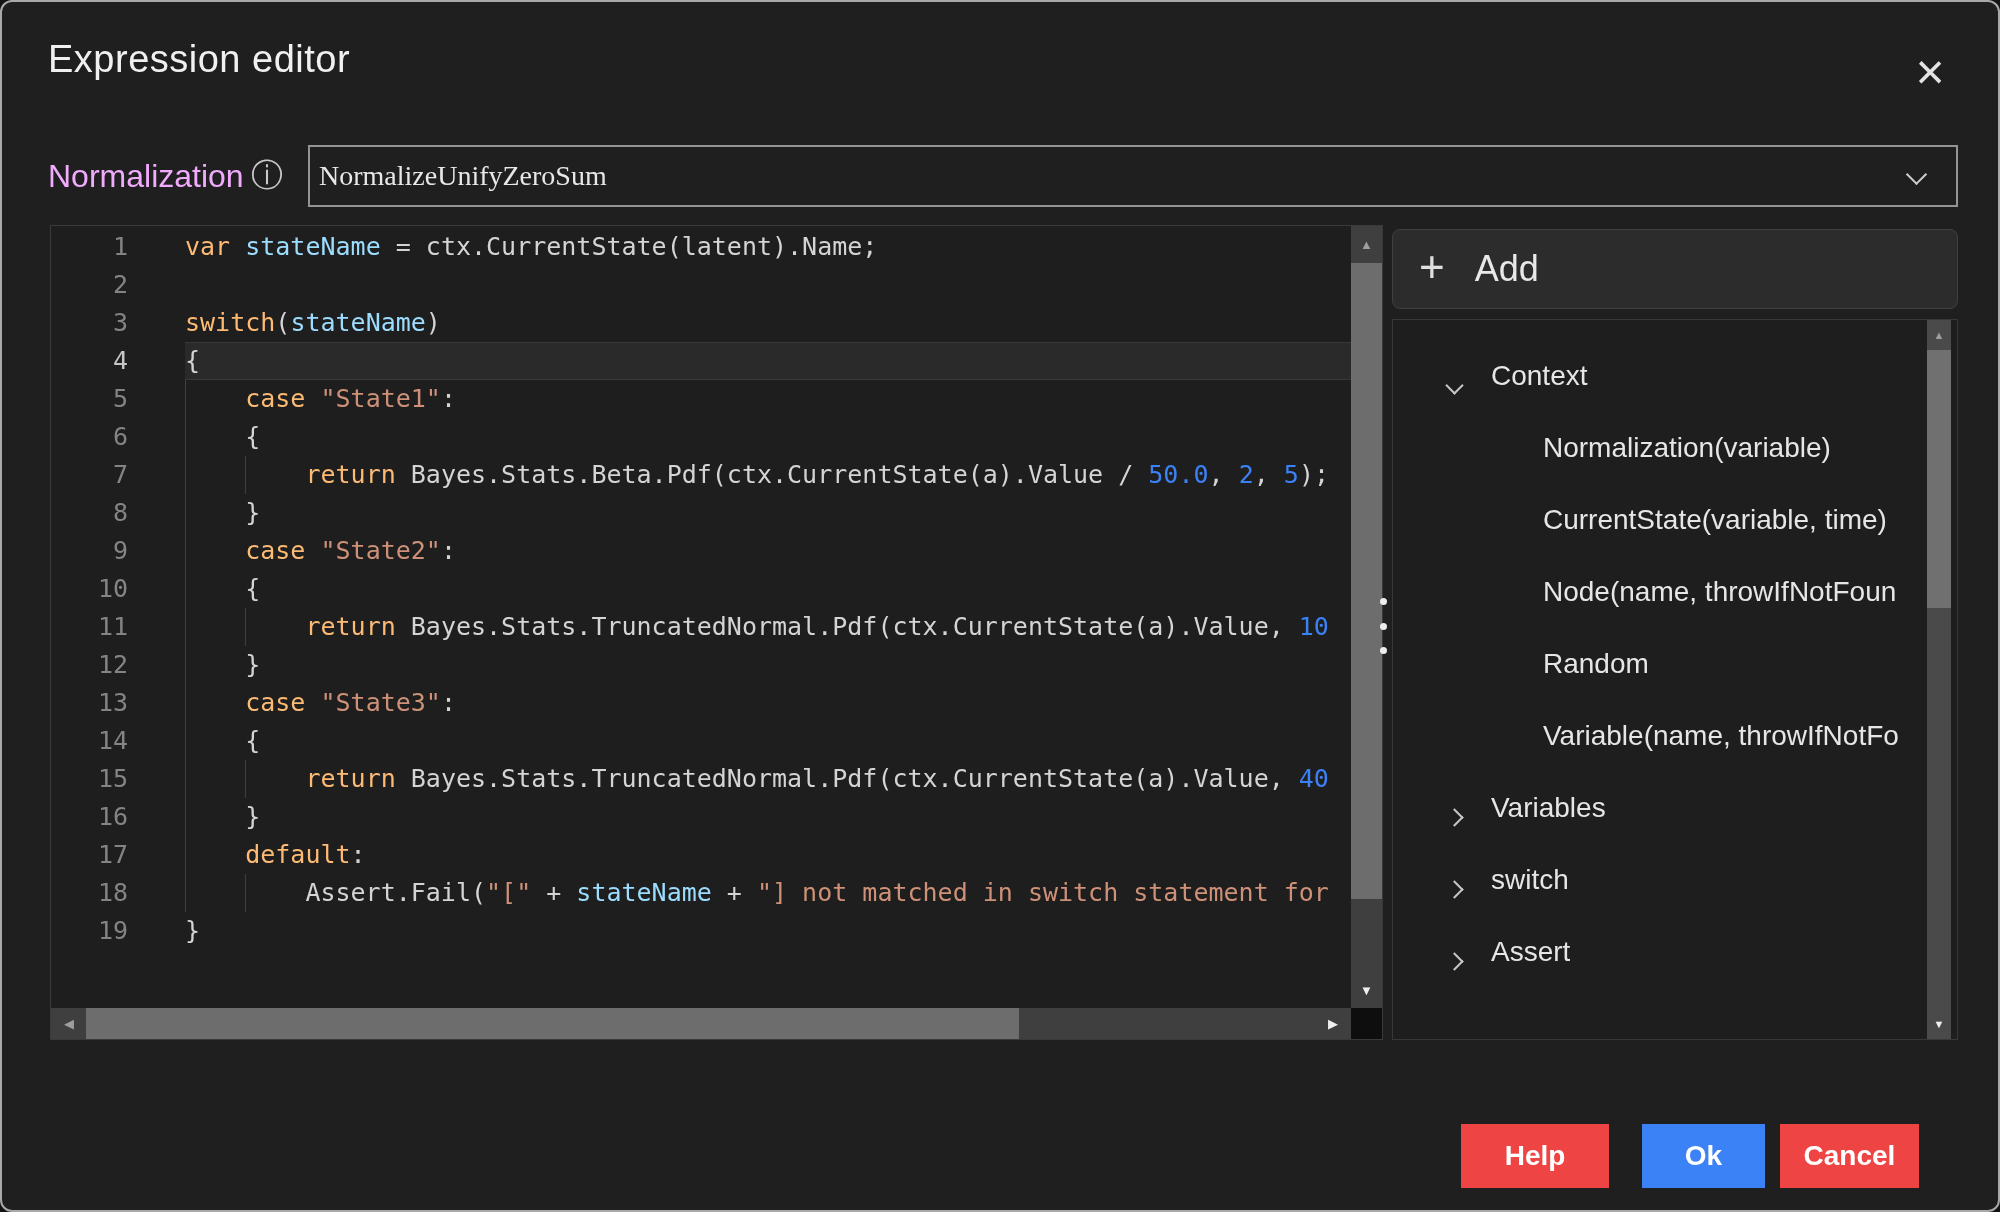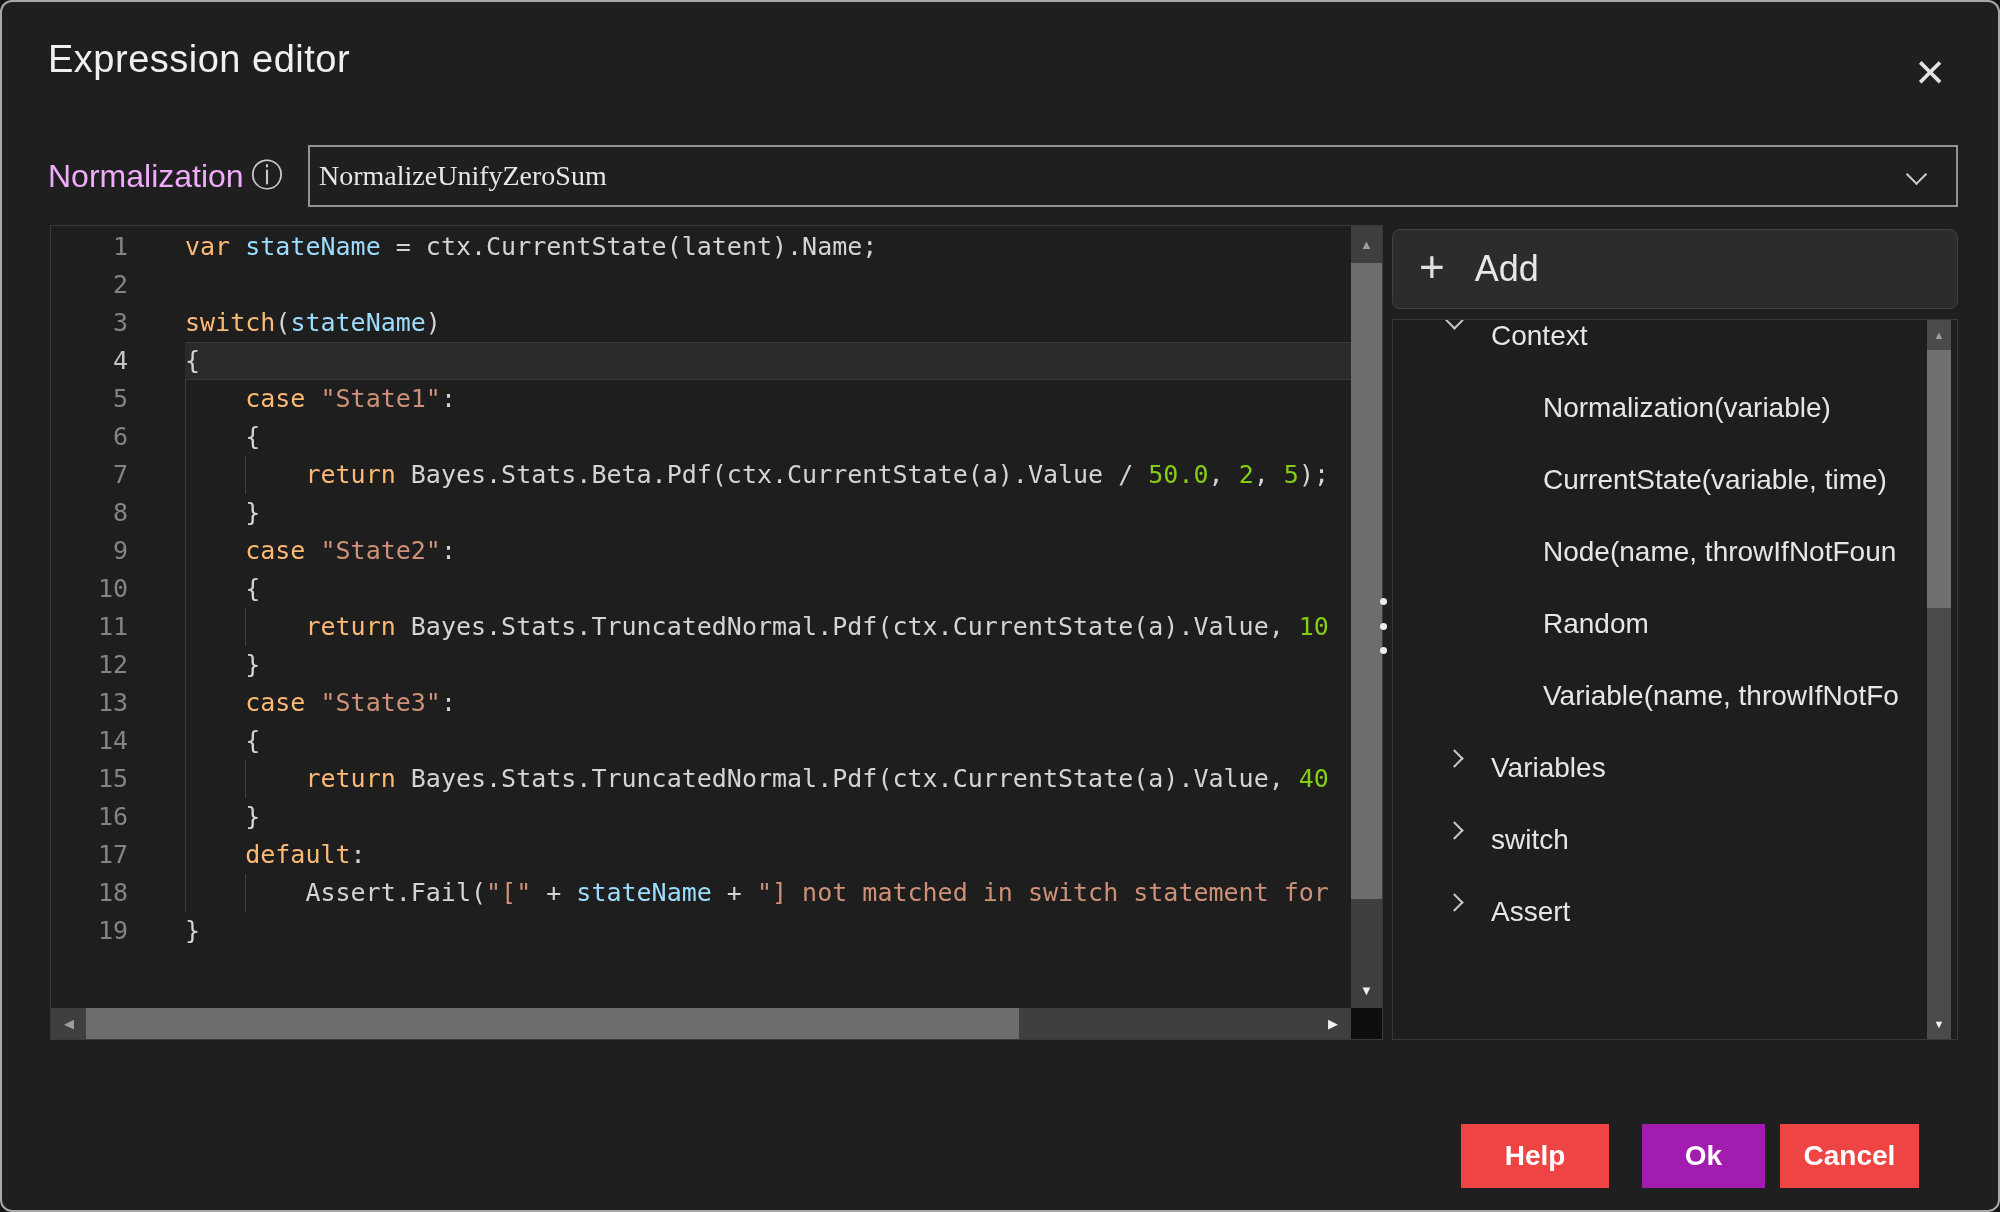--- a/index.html
+++ b/index.html
@@ -32,21 +32,21 @@
             background:#1e1e1e; border:1px solid #3a3a3a; }
   .code-area { position:absolute; left:0; top:0; right:31px; bottom:31px;
                overflow:hidden; padding-top:2px; }
   .code-line { display:flex; height:38px; line-height:38px; white-space:pre;
                font-family:"DejaVu Sans Mono",monospace; font-size:25px; }
   .ln { width:134px; flex:none; text-align:right; padding-right:57px; color:#848484; }
   .code-text { flex:1; color:#d4d4d4; overflow:hidden; }
   .code-line.active .code-text { background:#2a2a2a;
         box-shadow: inset 0 1px 0 #383838, inset 0 -1px 0 #383838; }
   .code-line.active .ln { color:#c6c6c6; }
-  .tk-kw { color:#fdba74; } .tk-st { color:#ce9178; } .tk-nu { color:#84cc16; }
+  .tk-kw { color:#fdba74; } .tk-st { color:#ce9178; } .tk-nu { color:#3b82f6; }
   .tk-vr { color:#9cdcfe; } .tk-pl { color:#d4d4d4; }
   .guide { position:absolute; width:1px; background:#3f3f3f; }
 
   
   .vscroll { position:absolute; right:0; top:0; width:31px; height:calc(100% - 31px);
              background:#3f3f3f; }
   .vs-btn { position:absolute; left:0; width:100%; height:36px; display:flex;
             align-items:center; justify-content:center; font-size:13px; }
   .vs-thumb { position:absolute; left:0; top:37px; width:100%; height:636px; background:#6d6d6d; }
   .hscroll { position:absolute; left:0; bottom:0; height:31px; width:calc(100% - 31px);
@@ -64,41 +64,41 @@
 
   
   .add-btn { position:absolute; left:1390px; top:227px; width:566px; height:80px;
              background:#2c2c2c; border:1px solid #404040; border-radius:8px;
              display:flex; align-items:center; padding-left:26px; cursor:pointer; }
   .plus { font-size:44px; font-weight:200; color:#e0e0e0; line-height:1; margin-top:-4px; }
   .add-label { font-size:36px; color:#e8e8e8; margin-left:30px; }
 
   .tree { position:absolute; left:1390px; top:317px; width:566px; height:721px;
           background:#1e1e1e; border:1px solid #383838; overflow:hidden; }
-  .tree-row { display:flex; align-items:flex-start; height:72px; font-size:28px; color:#e6e6e6; }
+  .tree-row { display:flex; align-items:flex-end; height:72px; font-size:28px; color:#e6e6e6; }
   .tree-row.lvl0 { padding-left:55px; }
   .tree-row.lvl1 { padding-left:150px; }
   .chev { width:13px; height:13px; border-right:2.5px solid #c8c8c8;
           border-bottom:2.5px solid #c8c8c8; display:inline-block; flex:none;
           margin-right:30px; }
   .chev.right { transform:rotate(-45deg); }
   .chev.down  { transform:rotate(45deg); margin-top:-6px; }
   .tree-label { white-space:nowrap; overflow:hidden; }
 
   .tree-scroll { position:absolute; right:6px; top:0; bottom:0; width:24px; background:#4a4a4a; }
   .ts-btn { position:absolute; left:0; width:100%; height:30px; display:flex;
             align-items:center; justify-content:center; font-size:11px; }
   .ts-thumb { position:absolute; left:0; top:30px; width:100%; height:258px; background:#707070; }
 
   
   .btn { position:absolute; top:1122px; height:64px; display:flex; align-items:center;
          justify-content:center; font-size:28px; font-weight:bold; color:#ffffff;
          cursor:pointer; }
   .btn-gray { background:#ef4444; }
-  .btn-blue { background:#a21caf; }
+  .btn-blue { background:#3b82f6; }
   .btn-help { left:1459px; width:148px; }
   .btn-ok { left:1640px; width:123px; }
   .btn-cancel { left:1778px; width:139px; }
 </style>
 </head>
 <body>
 
 <div class="dialog">
 
   <div class="title">Expression editor</div>

